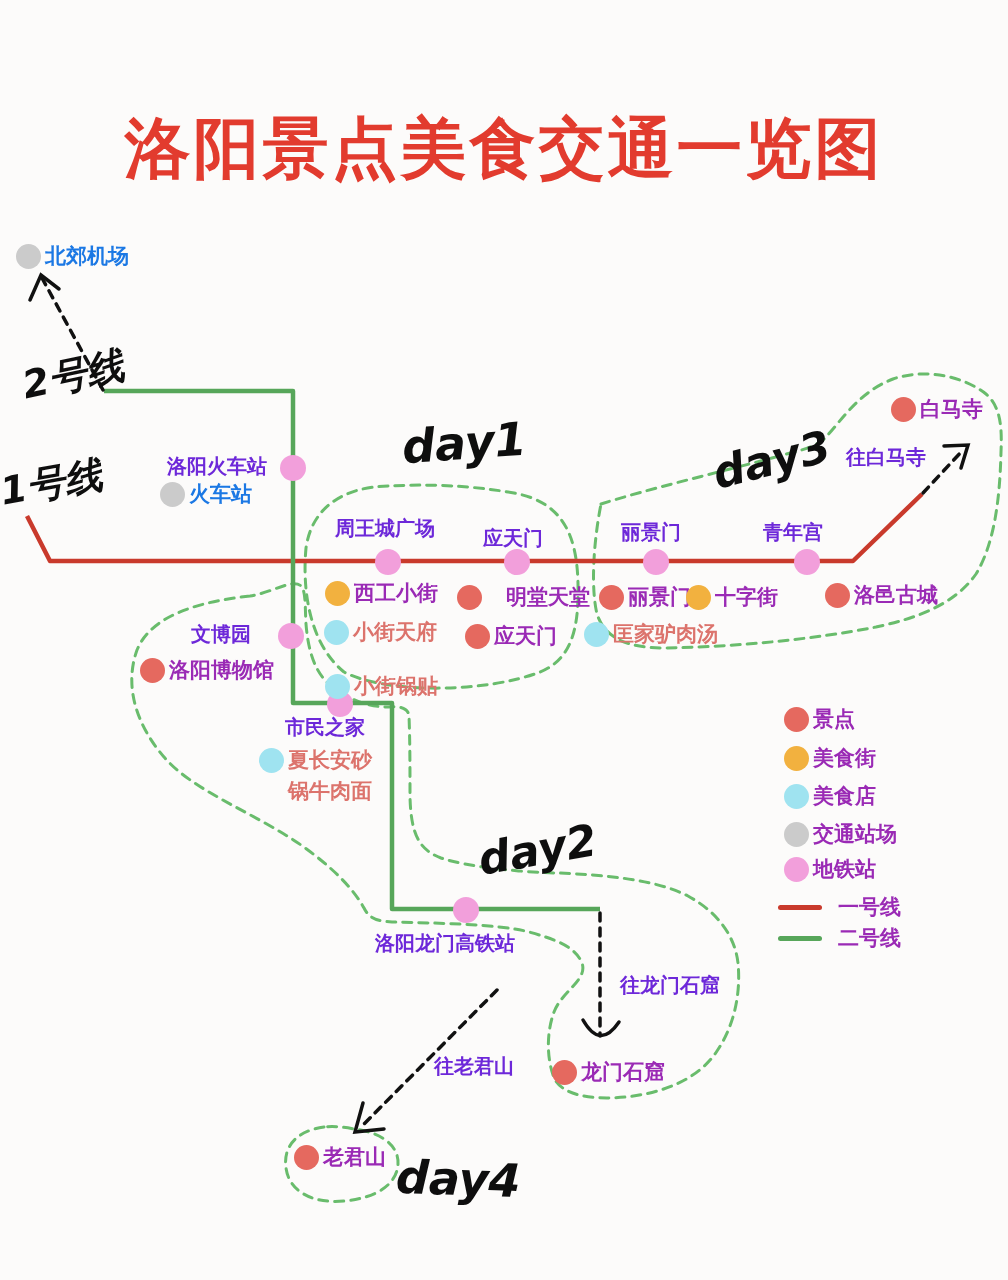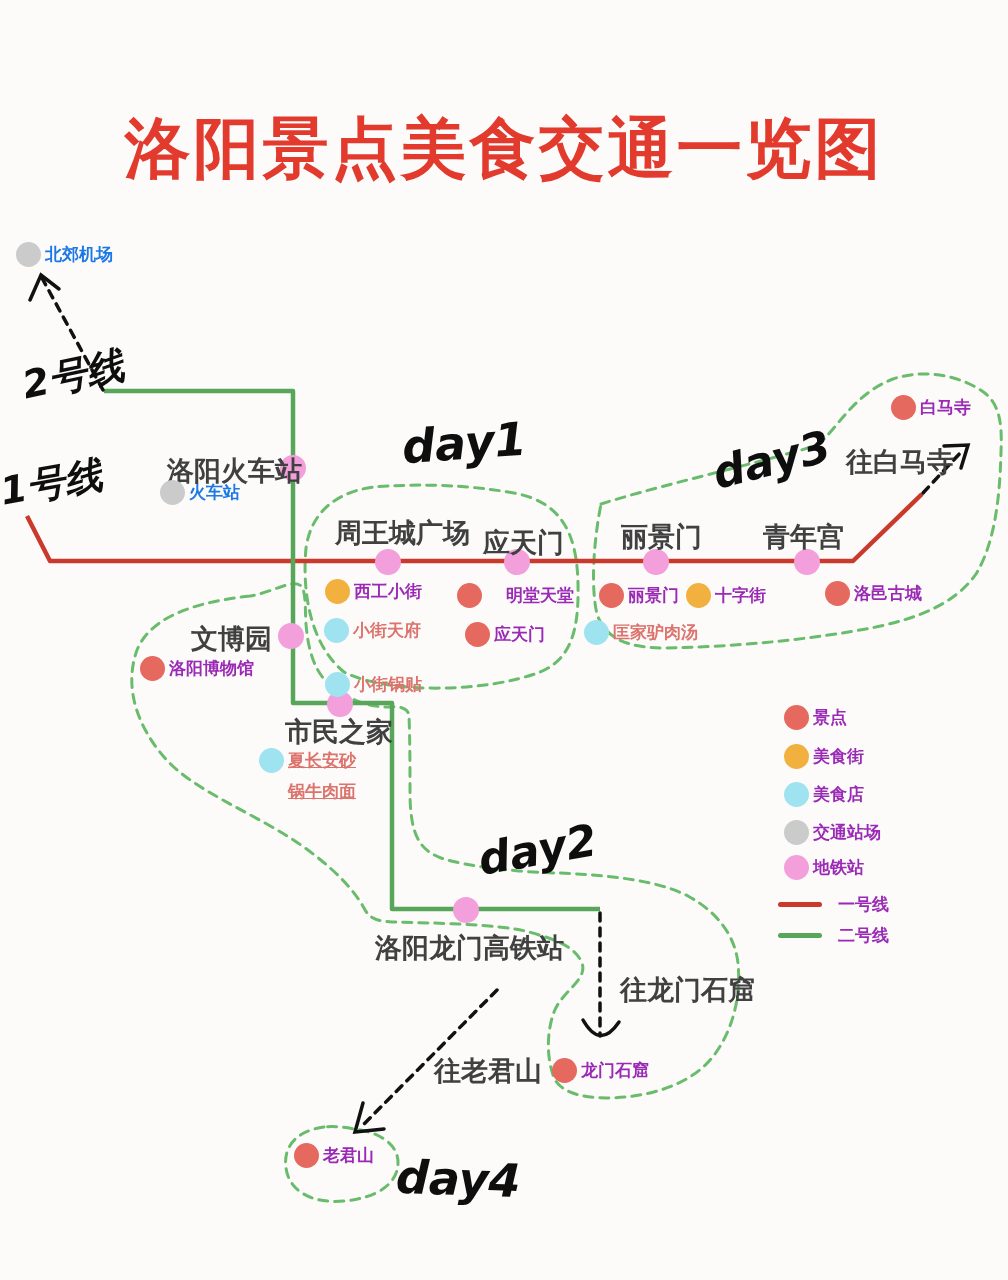--- a/index.html
+++ b/index.html
@@ -8,36 +8,36 @@
     background:#FCFBFA; overflow:hidden;
     font-family:"DejaVu Sans","Liberation Sans",sans-serif;
   }
   .map-svg { position:absolute; left:0; top:0; z-index:1; }
   .title {
     position:absolute; left:0; top:104px; width:100%; z-index:2;
     text-align:center; font-size:66px; font-weight:700;
     color:#E23B2E; letter-spacing:3px; white-space:nowrap;
   }
   .lbl { position:absolute; z-index:2; white-space:nowrap; font-weight:700; }
-  .black { color:#404040; font-size:27px; }
+  .black { color:#6d28d9; font-size:20px; }
   .hand { position:absolute; z-index:2; color:#0E0E0E; font-weight:700; font-style:italic; white-space:nowrap; }
   .poi {
     position:absolute; z-index:2; display:flex; align-items:center; gap:4px;
-    font-size:17px; font-weight:700; white-space:nowrap;
+    font-size:21px; font-weight:700; white-space:nowrap;
   }
   .dot { width:25px; height:25px; border-radius:50%; flex:0 0 auto; }
   .dot-red    { background:#E5695F; }
   .dot-orange { background:#F2B13F; }
   .dot-cyan   { background:#9FE3F0; }
   .dot-gray   { background:#CBCBCB; }
   .dot-pink   { background:#F29FDB; }
   .txt-purple { color:#9A2AB5; }
   .txt-blue   { color:#1B78E4; }
   .txt-salmon { color:#DC736C; }
-  .two-line { display:flex; flex-direction:column; line-height:31px;text-decoration:underline; }
+  .two-line { display:flex; flex-direction:column; line-height:31px; }
   .line-swatch { width:44px; height:5px; border-radius:3px; flex:0 0 auto; }
   .swatch-red   { background:#C93A2C; }
   .swatch-green { background:#57A65A; }
 </style>
 </head>
 <body>
 
 <div class="canvas">
 
   <svg class="map-svg" width="1008" height="1280" viewBox="0 0 1008 1280">

